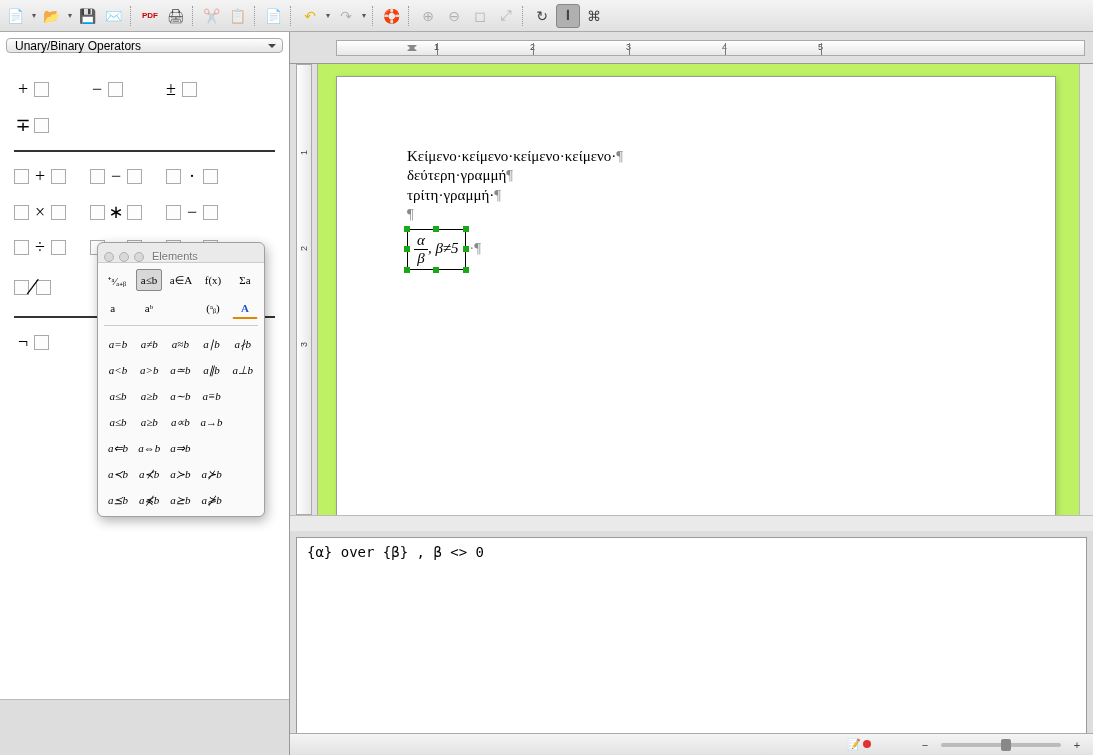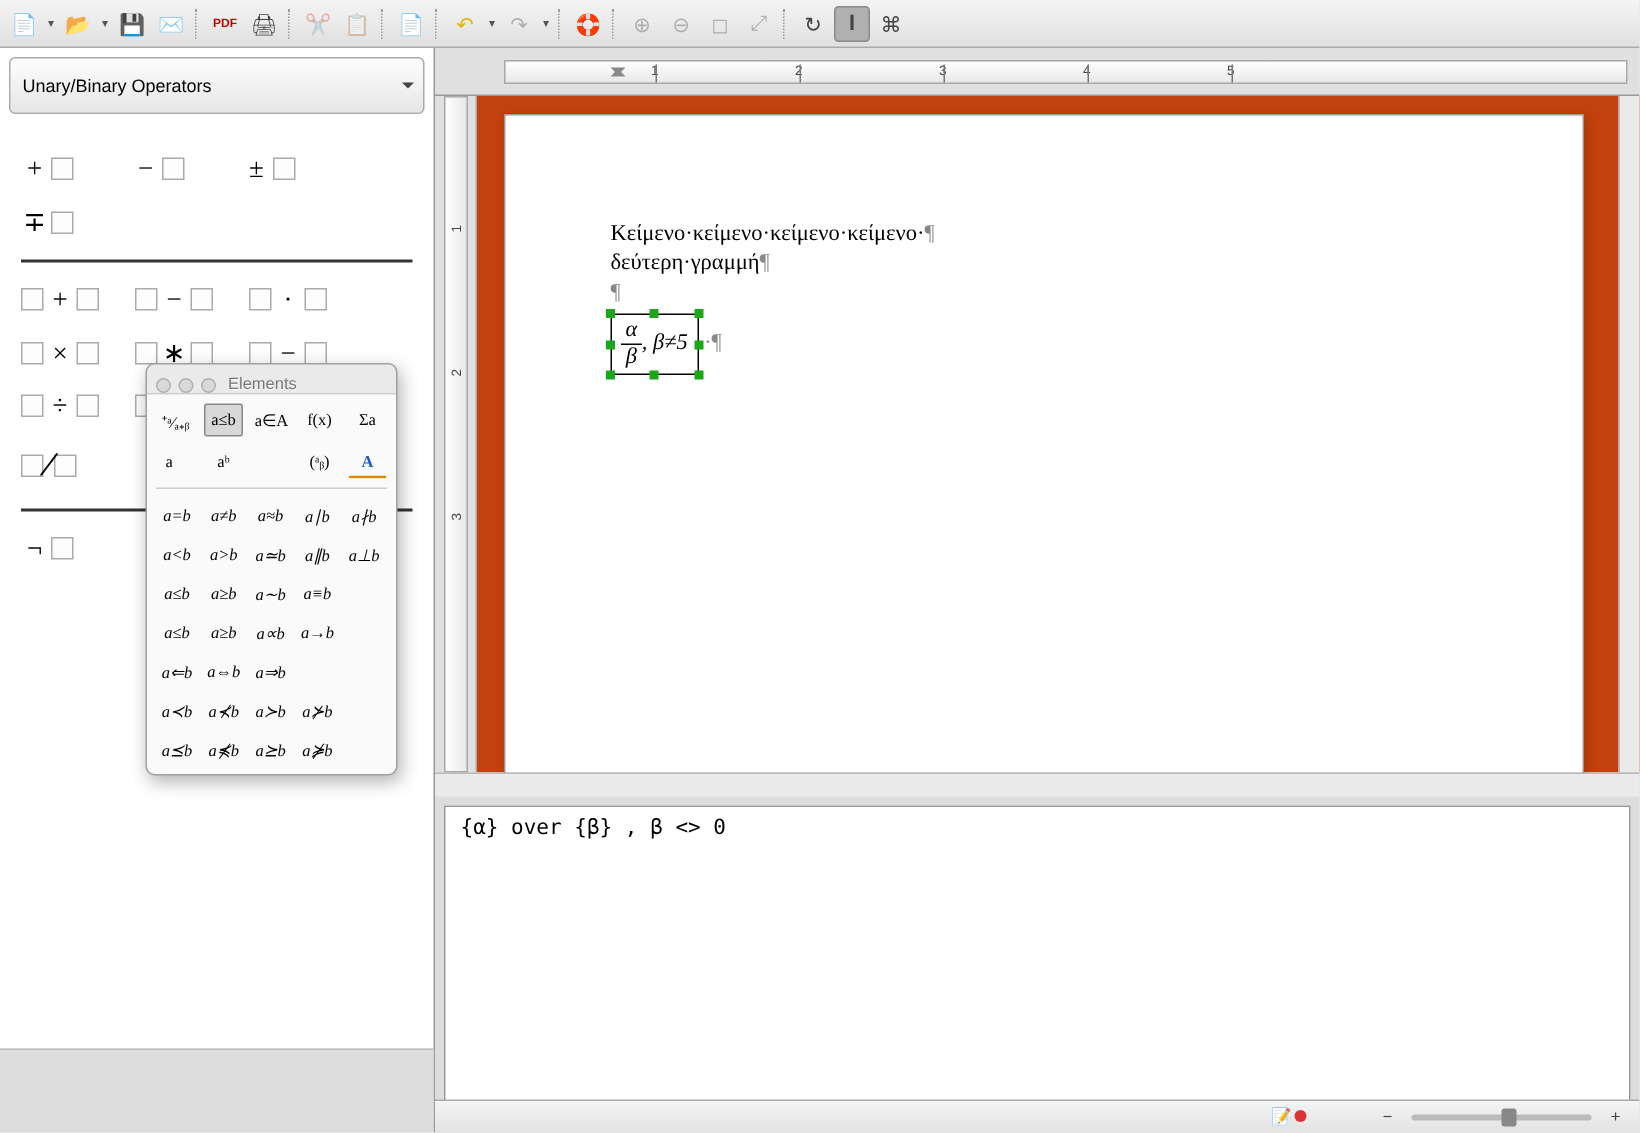--- a/index.html
+++ b/index.html
@@ -10,21 +10,21 @@
 .tbtn { width: 24px; height: 24px; display: inline-flex; align-items: center; justify-content: center; border: 1px solid transparent; border-radius: 3px; font-size: 14px; cursor: pointer; color: #444; }
 .tbtn.active { background: #b0b0b0; border-color: #888; }
 .tdd { width: 8px; font-size: 8px; color: #555; display: inline-flex; align-items: center; justify-content: center; }
 .tsep { width: 4px; height: 20px; border-left: 1px dotted #999; margin: 0 2px; }
 
 
 .main { display: flex; height: calc(755px - 32px); }
 
 
 .sidebar { width: 290px; background: #fff; border-right: 1px solid #999; display: flex; flex-direction: column; position: relative; }
-.combo { margin: 6px; height: 38px; background: linear-gradient(#fdfdfd,#e6e6e6); border: 1px solid #aaa; border-radius: 4px; display: flex; align-items: center; padding: 0 22px 0 8px; position: relative; font-size: 12px; }
+.combo { margin: 6px; height: 15px; background: linear-gradient(#fdfdfd,#e6e6e6); border: 1px solid #aaa; border-radius: 4px; display: flex; align-items: center; padding: 0 22px 0 8px; position: relative; font-size: 12px; }
 .combo::after { content: ""; position: absolute; right: 6px; top: 50%; width: 0; height: 0; border: 4px solid transparent; border-top-color: #444; transform: translateY(-2px); }
 .opgrid { padding: 6px; font-family: "Times New Roman", serif; font-size: 18px; }
 .oprow { display: flex; gap: 24px; margin: 14px 8px; }
 .opcell { display: flex; align-items: center; gap: 2px; min-width: 50px; }
 .oplabel { min-width: 18px; text-align: center; }
 .placeholder { width: 15px; height: 15px; border: 1px solid #aaa; background: #fdfdfd; display: inline-block; }
 .ophr { border: none; border-top: 2px solid #333; margin: 4px 8px; }
 .opslash { font-size: 26px; transform: rotate(18deg); display: inline-block; margin: 0 -2px; }
 
 .drag-area { height: 56px; background: #ddd; border-top: 1px solid #bbb; margin-top: auto; }
@@ -45,21 +45,21 @@
 
 
 .rightpane { flex: 1; display: flex; flex-direction: column; background: #ddd; position: relative; }
 .ruler-h { height: 32px; background: #e0e0e0; border-bottom: 1px solid #999; position: relative; }
 .ruler-track { position: absolute; left: 46px; right: 8px; top: 8px; height: 16px; background: linear-gradient(#fff,#e8e8e8); border: 1px solid #aaa; }
 .ruler-tick { position: absolute; top: 2px; width: 1px; height: 12px; background: #777; }
 .ruler-num { position: absolute; top: 1px; font-size: 9px; color: #444; transform: translateX(-3px); }
 .ruler-marker1 { position: absolute; left: 70px; top: 0; width: 0; height: 0; border: 5px solid transparent; border-bottom-color: #888; }
 .ruler-marker2 { position: absolute; left: 70px; bottom: 0; width: 0; height: 0; border: 5px solid transparent; border-top-color: #888; }
 
-.docarea { flex: 1 1 auto; display: flex; overflow: hidden; background: #c2410c; }
+.docarea { flex: 1 1 auto; display: flex; overflow: hidden; background: #bef264; }
 .vruler { width: 28px; background: #e0e0e0; border-right: 1px solid #aaa; position: relative; }
 .vruler-track { position: absolute; left: 6px; top: 0; width: 16px; bottom: 0; background: linear-gradient(90deg,#fff,#e8e8e8); border: 1px solid #aaa; }
 .vruler-num { position: absolute; left: 2px; font-size: 9px; color: #444; transform: rotate(-90deg); transform-origin: left top; }
 
 .page-wrap { flex: 1; overflow: auto; padding: 12px 0 0 18px; position: relative; }
 .page { width: 720px; min-height: 440px; background: #fff; border: 1px solid #999; box-shadow: 2px 2px 6px rgba(0,0,0,0.15); padding: 70px 60px 40px 70px; font-family: "Times New Roman", serif; font-size: 15px; color: #000; position: relative; }
 .para { line-height: 1.3; white-space: pre; }
 .pilcrow { color: #888; }
 .formula-box { display: inline-block; border: 1px solid #000; padding: 2px 6px; margin-top: 4px; position: relative; }
 .formula-box .handle { position: absolute; width: 6px; height: 6px; background: #18a818; }
@@ -251,20 +251,21 @@
         <div class="vruler-track" id="vruler">
             <span class="vruler-num" style="top: 90px;">1</span>
             <span class="vruler-num" style="top: 186px;">2</span>
             <span class="vruler-num" style="top: 282px;">3</span>
           </div>
       </div>
       <div class="page-wrap">
         <div class="page">
           <div class="para"><span>Κείμενο·κείμενο·κείμενο·κείμενο·</span><span class="pilcrow">¶</span></div>
           <div class="para"><span>δεύτερη·γραμμή</span><span class="pilcrow">¶</span></div>
+          <div class="para"><span>τρίτη·γραμμή·</span><span class="pilcrow">¶</span></div>
           <div class="para"><span class="pilcrow">¶</span></div>
           <div>
             <span class="formula-box">
               <span class="frac">
                 <span class="num">α</span>
                 <span class="den">β</span>
               </span><span style="font-style:italic">, β≠5</span>
               <span class="handle h-tl"></span>
               <span class="handle h-tm"></span>
               <span class="handle h-tr"></span>

